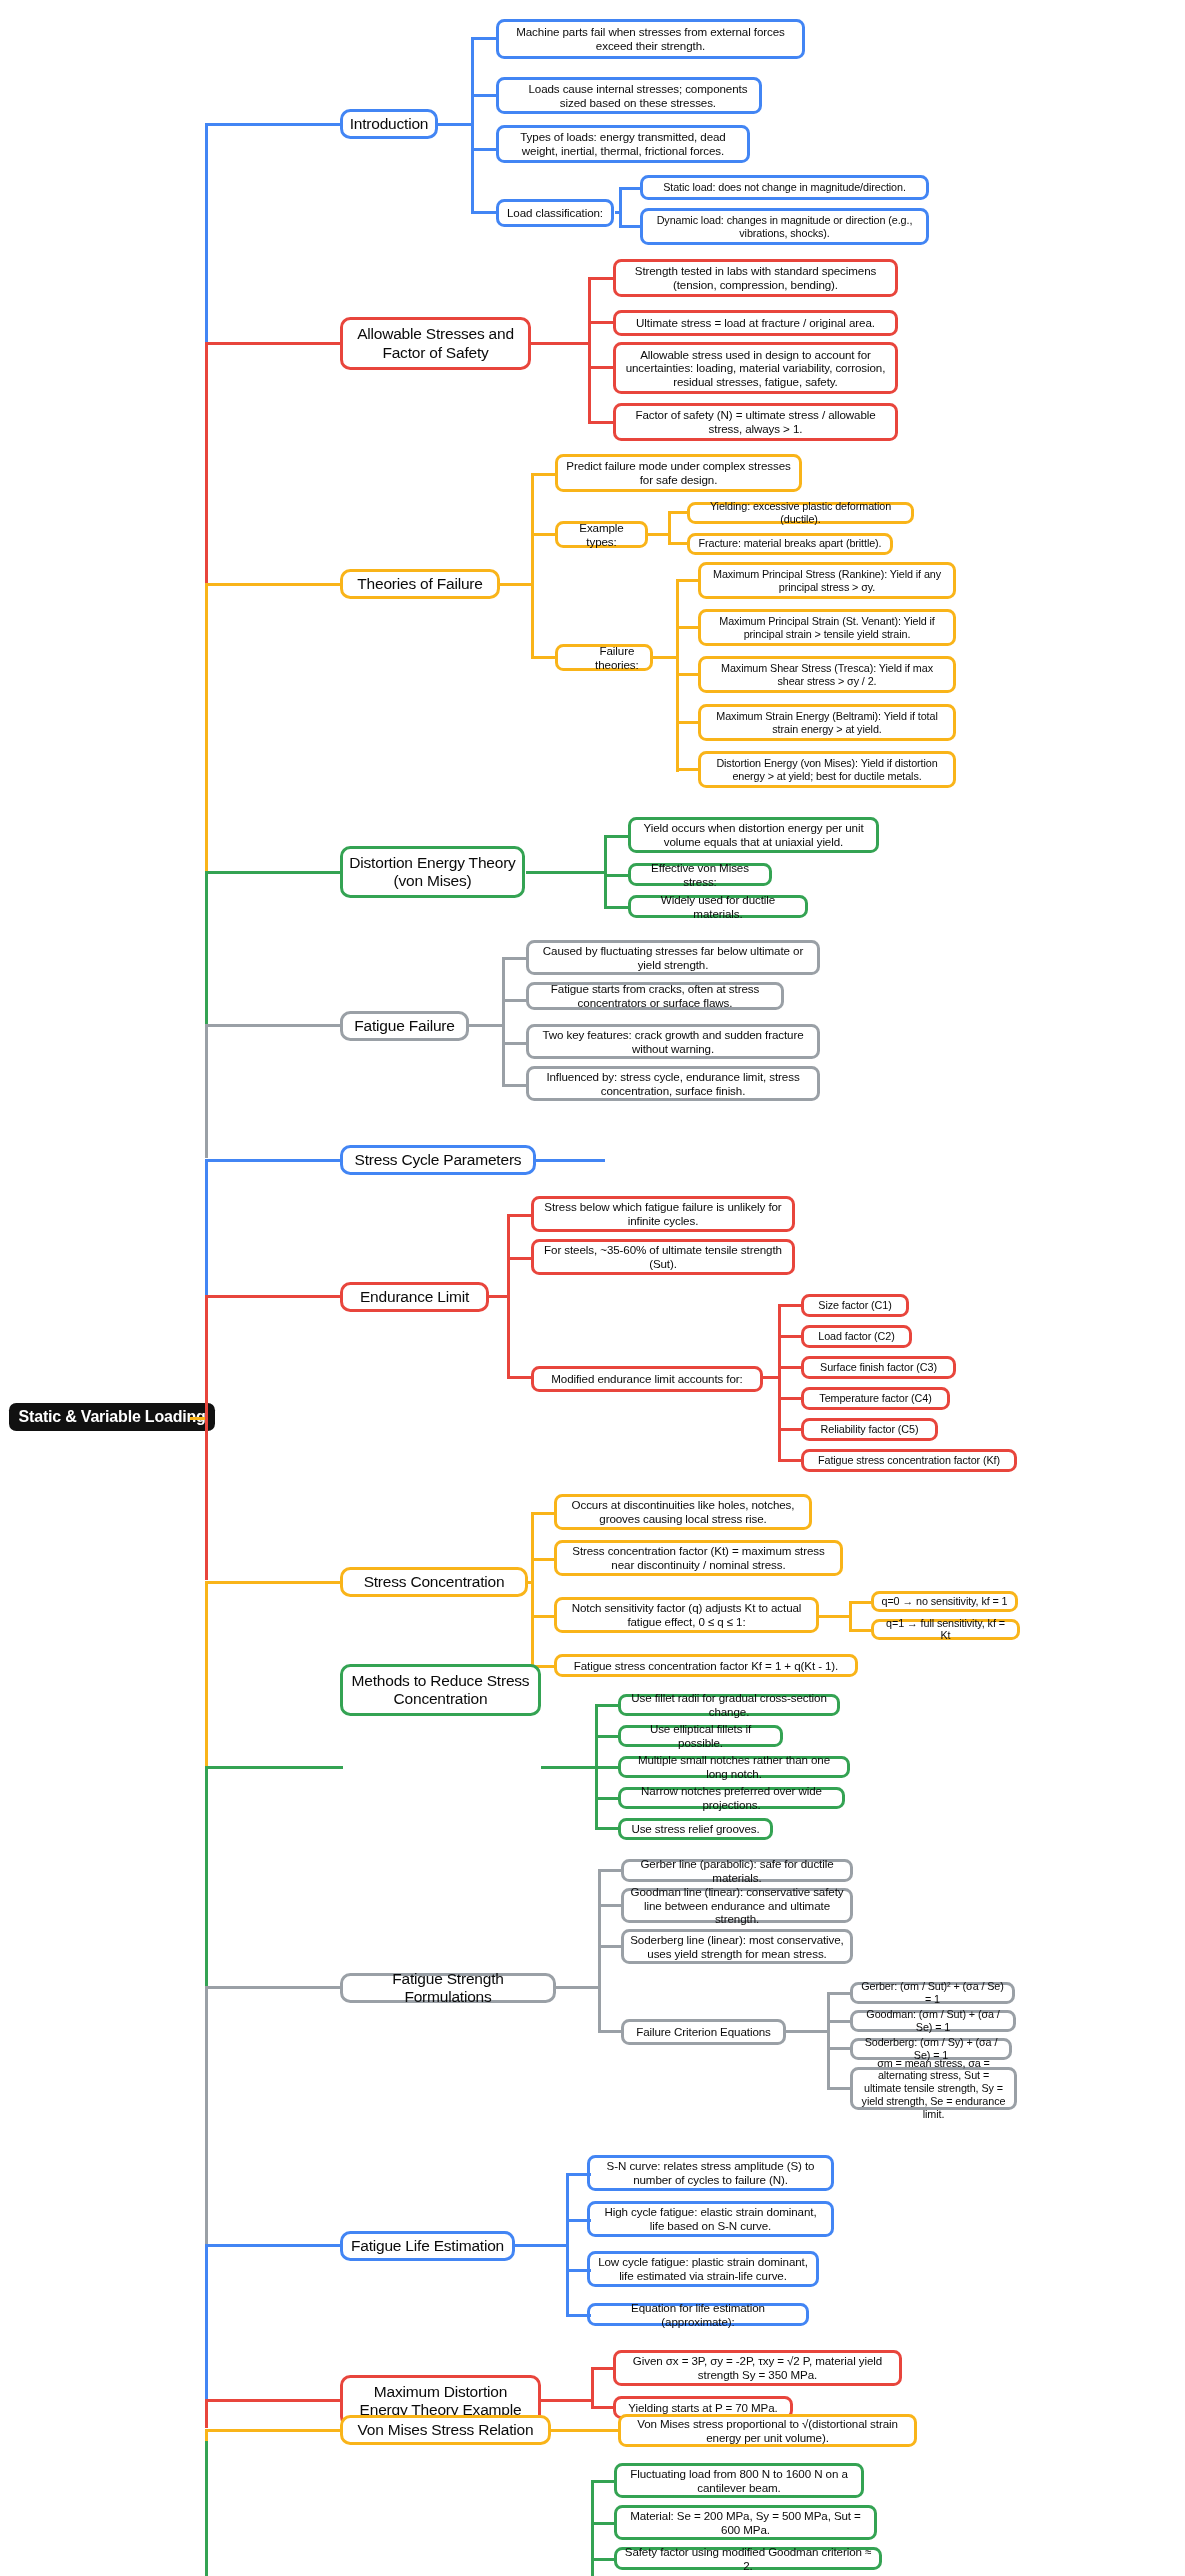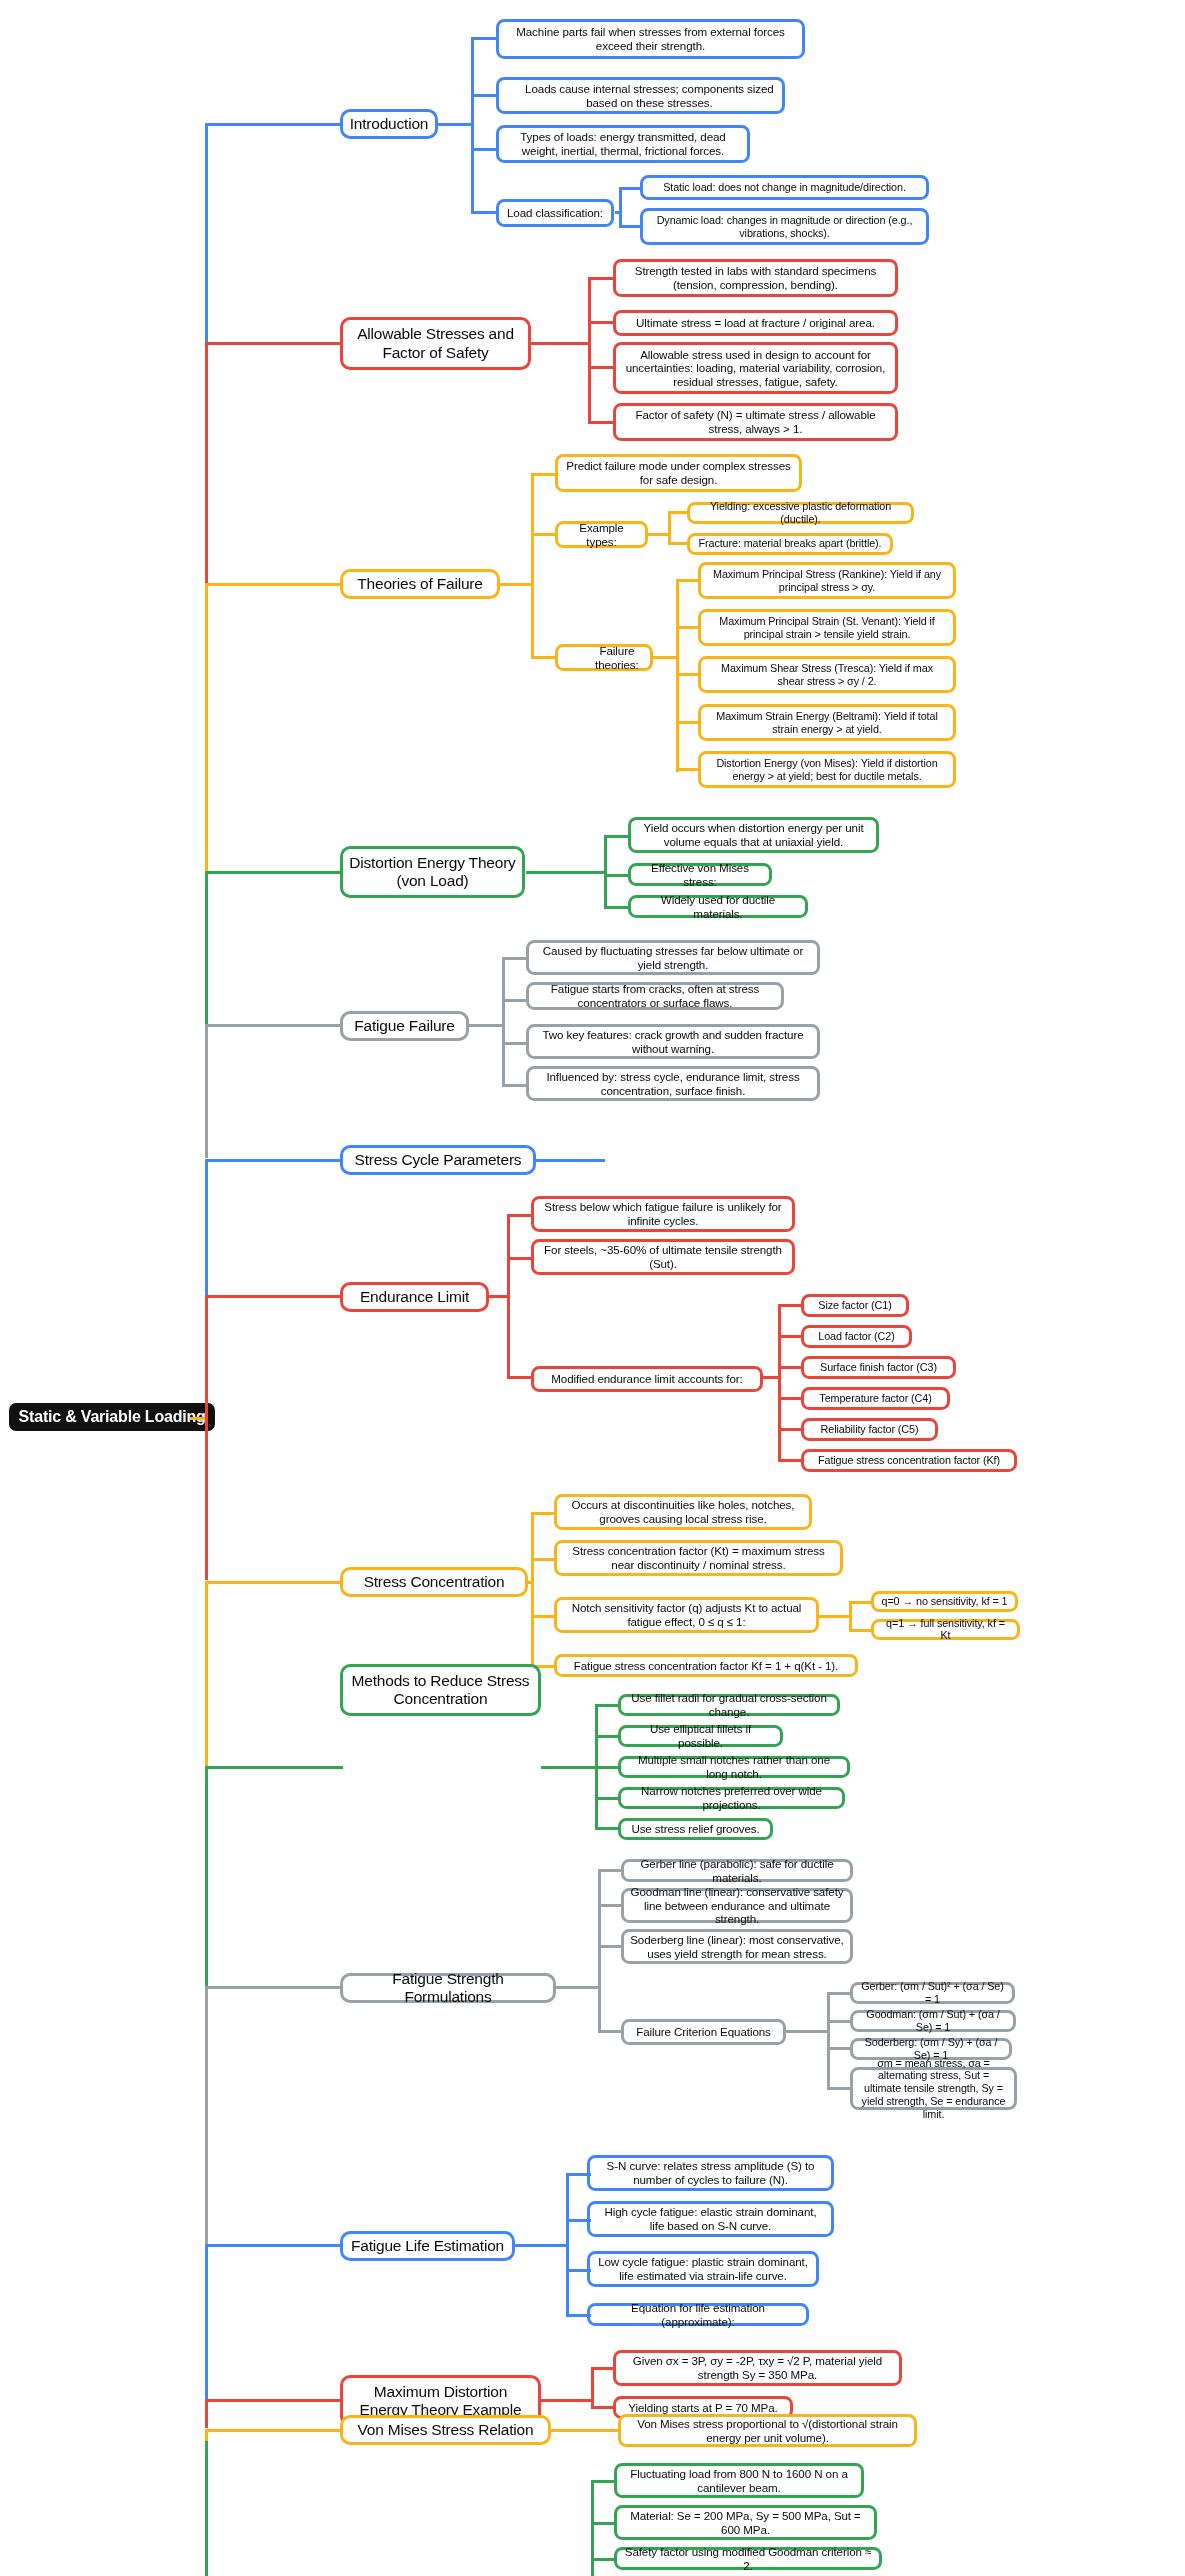--- a/index.html
+++ b/index.html
@@ -83,21 +83,21 @@
 </head>
 <body>
 
 <div id="mindmap">
 
   <div class="root-node">Static &amp; Variable Loading</div>
 
   <div class="node lvl1 c-blue" style="left:340px; top:109px; width:98px; height:30px;">Introduction</div>
 
   <div class="node lvl2 c-blue" style="left:496px; top:18.5px; width:309px; height:40px;">Machine parts fail when stresses from external forces exceed their strength.</div>
-  <div class="node lvl2 c-blue" style="left:496px; top:77px; width:289px; height:37px;padding-left:24px;">Loads cause internal stresses; components sized based on these stresses.</div>
+  <div class="node lvl2 c-blue" style="left:496px; top:77px; width:266px; height:37px;padding-left:24px;">Loads cause internal stresses; components sized based on these stresses.</div>
   <div class="node lvl2 c-blue" style="left:496px; top:125px; width:254px; height:38px;">Types of loads: energy transmitted, dead weight, inertial, thermal, frictional forces.</div>
   <div class="node lvl2 c-blue" style="left:496px; top:199px; width:118px; height:28px;">Load classification:</div>
   <div class="node lvl3 c-blue" style="left:640px; top:175px; width:289px; height:25px;">Static load: does not change in magnitude/direction.</div>
   <div class="node lvl3 c-blue" style="left:640px; top:208px; width:289px; height:37px;">Dynamic load: changes in magnitude or direction (e.g., vibrations, shocks).</div>
 
   <div class="ln v k-blue" style="left:471px; top:37px; height:175px;"></div>
   <div class="ln h k-blue" style="left:471px; top:37px; width:27px;"></div>
   <div class="ln h k-blue" style="left:471px; top:94px; width:27px;"></div>
   <div class="ln h k-blue" style="left:471px; top:148px; width:27px;"></div>
   <div class="ln h k-blue" style="left:471px; top:211px; width:27px;"></div>
@@ -145,21 +145,21 @@
   <div class="ln h k-yellow" style="left:668px; top:511px; width:21.6px;"></div>
   <div class="ln h k-yellow" style="left:668px; top:542px; width:21.6px;"></div>
   <div class="ln v k-yellow" style="left:676px; top:579px; height:193px;"></div>
   <div class="ln h k-yellow" style="left:653px; top:656px; width:26px;"></div>
   <div class="ln h k-yellow" style="left:676px; top:579px; width:25px;"></div>
   <div class="ln h k-yellow" style="left:676px; top:626px; width:25px;"></div>
   <div class="ln h k-yellow" style="left:676px; top:673px; width:25px;"></div>
   <div class="ln h k-yellow" style="left:676px; top:721px; width:25px;"></div>
   <div class="ln h k-yellow" style="left:676px; top:768px; width:25px;"></div>
 
-  <div class="node lvl1 c-green" style="left:340px; top:846px; width:185px; height:52px;">Distortion Energy Theory (von Load)</div>
+  <div class="node lvl1 c-green" style="left:340px; top:846px; width:185px; height:52px;">Distortion Energy Theory (von Mises)</div>
 
   <div class="node lvl2 c-green" style="left:628px; top:817px; width:251px; height:36px;">Yield occurs when distortion energy per unit volume equals that at uniaxial yield.</div>
   <div class="node lvl2 c-green" style="left:628px; top:863px; width:144px; height:23px;">Effective von Mises stress:</div>
   <div class="node lvl2 c-green" style="left:628px; top:895px; width:180px; height:23px;">Widely used for ductile materials.</div>
 
   <div class="ln v k-green" style="left:604px; top:835px; height:72px;"></div>
   <div class="ln h k-green" style="left:604px; top:835px; width:27px;"></div>
   <div class="ln h k-green" style="left:604px; top:874px; width:27px;"></div>
   <div class="ln h k-green" style="left:604px; top:906px; width:27px;"></div>
   <div class="ln h k-green" style="left:526px; top:871px; width:80px;"></div>

